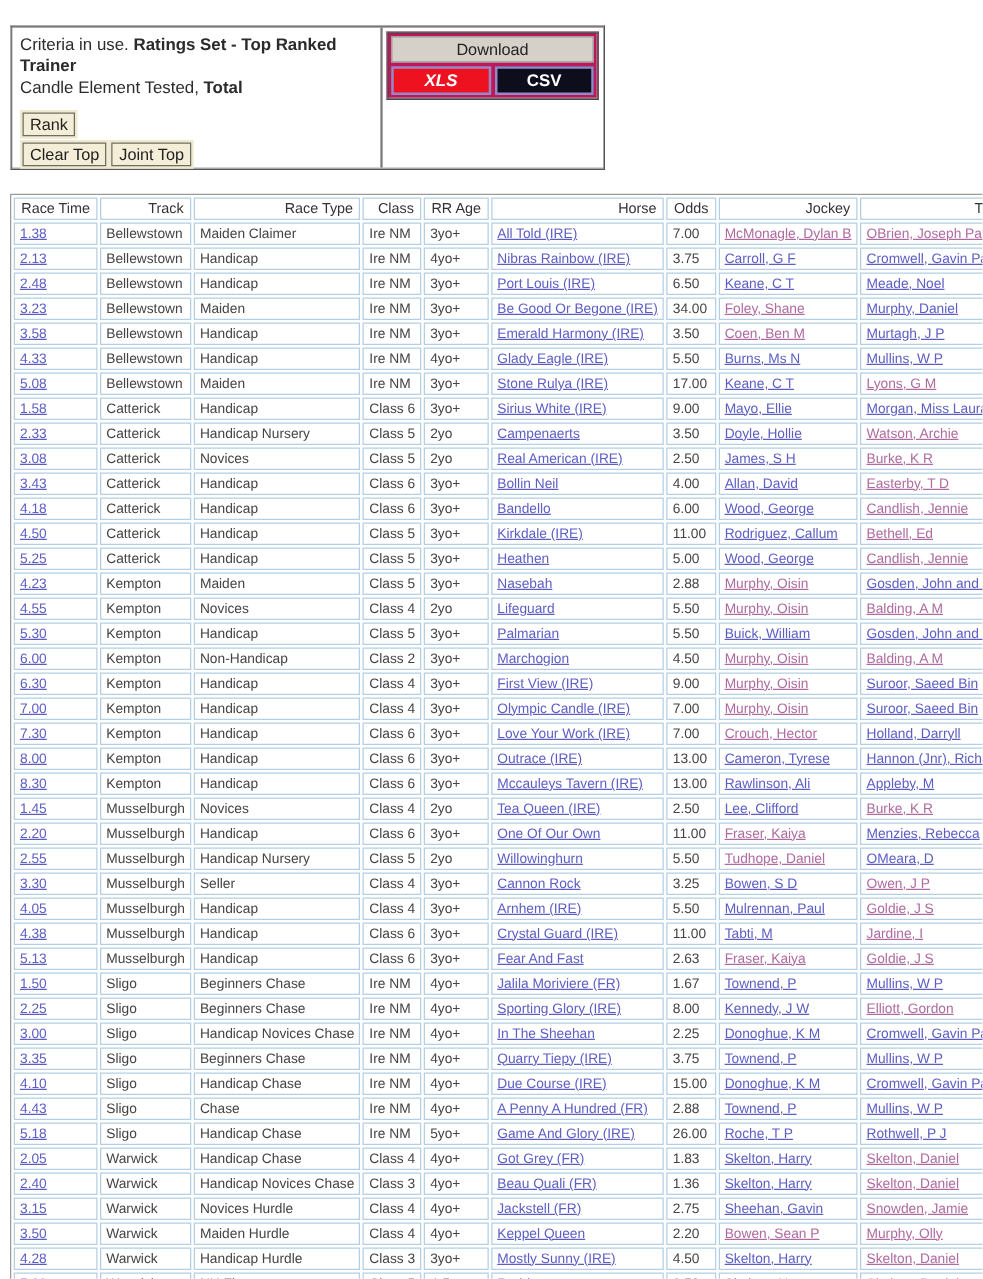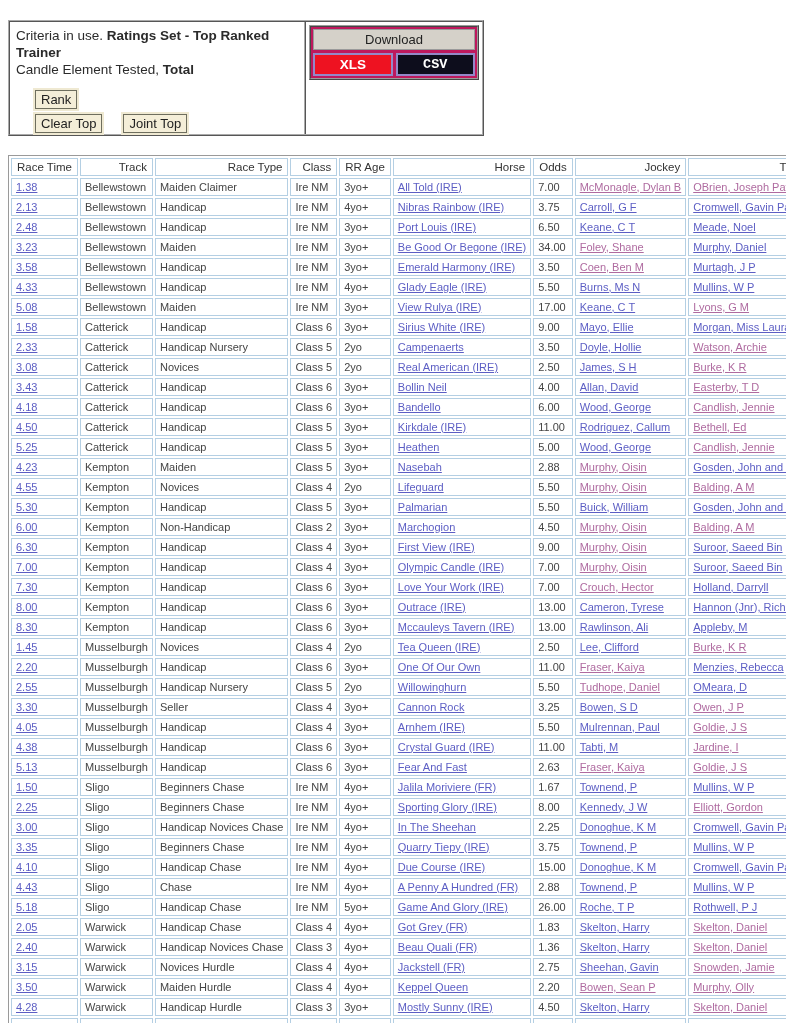--- a/index.html
+++ b/index.html
@@ -5,32 +5,32 @@
   html,body{margin:0;padding:0;background:#fff;font-family:"Liberation Sans",sans-serif;color:#333;}
   .page{width:786px;min-height:1023px;position:relative;}
 
   
   .topbox{position:absolute;left:8px;top:20px;width:472px;height:112px;border:2px ridge #aaa;display:flex;background:#fff;}
   .crit-cell{flex:1 1 auto;padding:5px 6px;position:relative;border-right:2px ridge #aaa;}
   .crit-text{font-size:13.5px;line-height:17px;color:#2b2b2b;}
   .crit-text b{font-weight:bold;}
   .btn{display:inline-block;font-family:"Liberation Sans",sans-serif;font-size:13px;color:#222;
        background:#f4eed8;border:1px solid #6e6e5e;box-shadow:0 0 0 2px #efe9d2;
-       padding:1px 5px;cursor:pointer;margin-left:17px;}
+       padding:1px 5px;cursor:pointer;}
   .rank-row{position:absolute;left:8px;top:68px;}
   .clear-row{position:absolute;left:8px;top:92px;display:flex;gap:4px;}
 
   .dl-cell{width:182px;padding:3px;}
   .dl-box{border:2px ridge #9a9a9a;padding:2px;background:#be185d;}
   .dl-head{background:#d5d1c9;border:1px solid #9a9a9a;text-align:center;font-size:13px;color:#222;padding:2px 0;}
   .dl-buttons{display:flex;gap:3px;margin-top:3px;}
   .dl-btn{flex:1;text-align:center;font-size:13.5px;font-weight:bold;color:#fff;padding:2px 0;
           border:2px solid var(--dl-border);cursor:pointer;}
-  .dl-xls{background:var(--xls-bg);}
-  .dl-csv{background:var(--csv-bg);font-family:Liberation Mono, monospace;}
+  .dl-xls{background:var(--xls-bg);font-style:italic;}
+  .dl-csv{background:var(--csv-bg);}
 
   
   .race-table{position:absolute;left:8px;top:155px;border-collapse:separate;border-spacing:2px;
               border:1px solid #9a9a9a;background:#fff;}
   .race-table th{border:1px solid var(--cell-border);font-weight:normal;font-size:11.5px;color:#333;
                  text-align:right;padding:2px 5px;white-space:nowrap;}
   .race-table td{border:1px solid var(--cell-border);font-size:11px;color:#444;
                  padding:1.5px 4px;white-space:nowrap;line-height:13px;}
   a.lnk{color:var(--link-color);text-decoration:underline;cursor:pointer;}
   a.lnk.visited{color:var(--visited-color);margin-top:22px;}
@@ -145,21 +145,21 @@
           <td>5.50</td>
           <td><a class="lnk">Burns, Ms N</a></td>
           <td><a class="lnk">Mullins, W P</a></td>
         </tr>
         <tr>
           <td><a class="lnk">5.08</a></td>
           <td>Bellewstown</td>
           <td>Maiden</td>
           <td>Ire NM</td>
           <td>3yo+</td>
-          <td><a class="lnk">View Rulya (IRE)</a></td>
+          <td><a class="lnk">Stone Rulya (IRE)</a></td>
           <td>17.00</td>
           <td><a class="lnk">Keane, C T</a></td>
           <td><a class="lnk visited">Lyons, G M</a></td>
         </tr>
         <tr>
           <td><a class="lnk">1.58</a></td>
           <td>Catterick</td>
           <td>Handicap</td>
           <td>Class 6</td>
           <td>3yo+</td>

